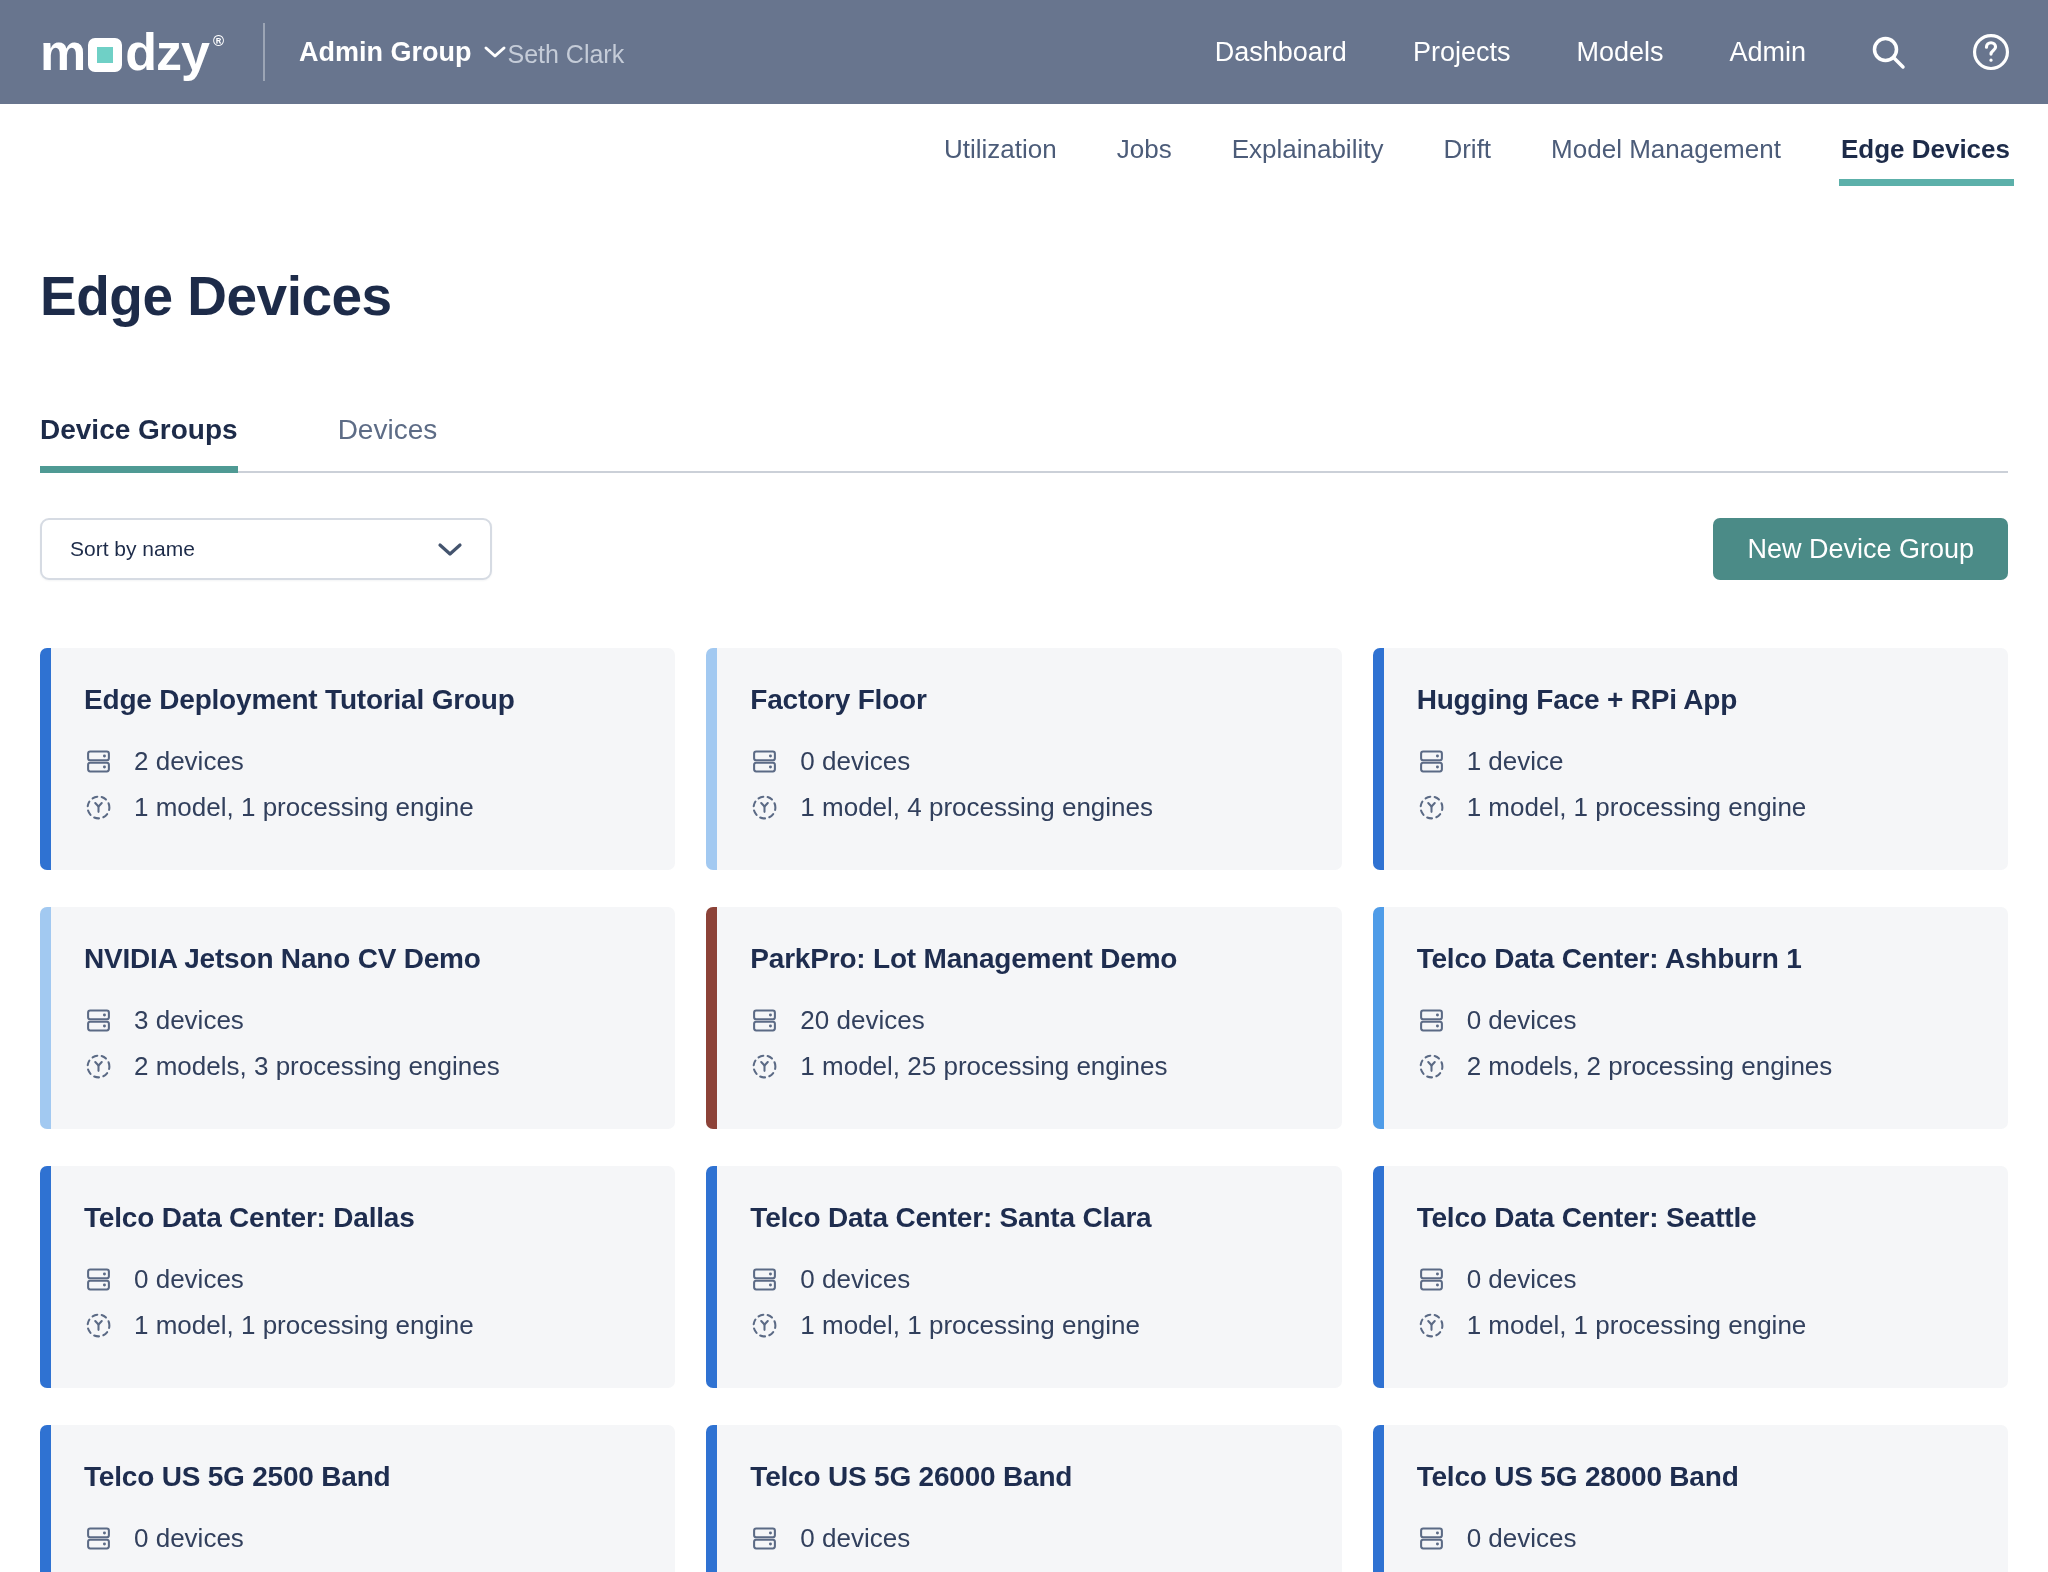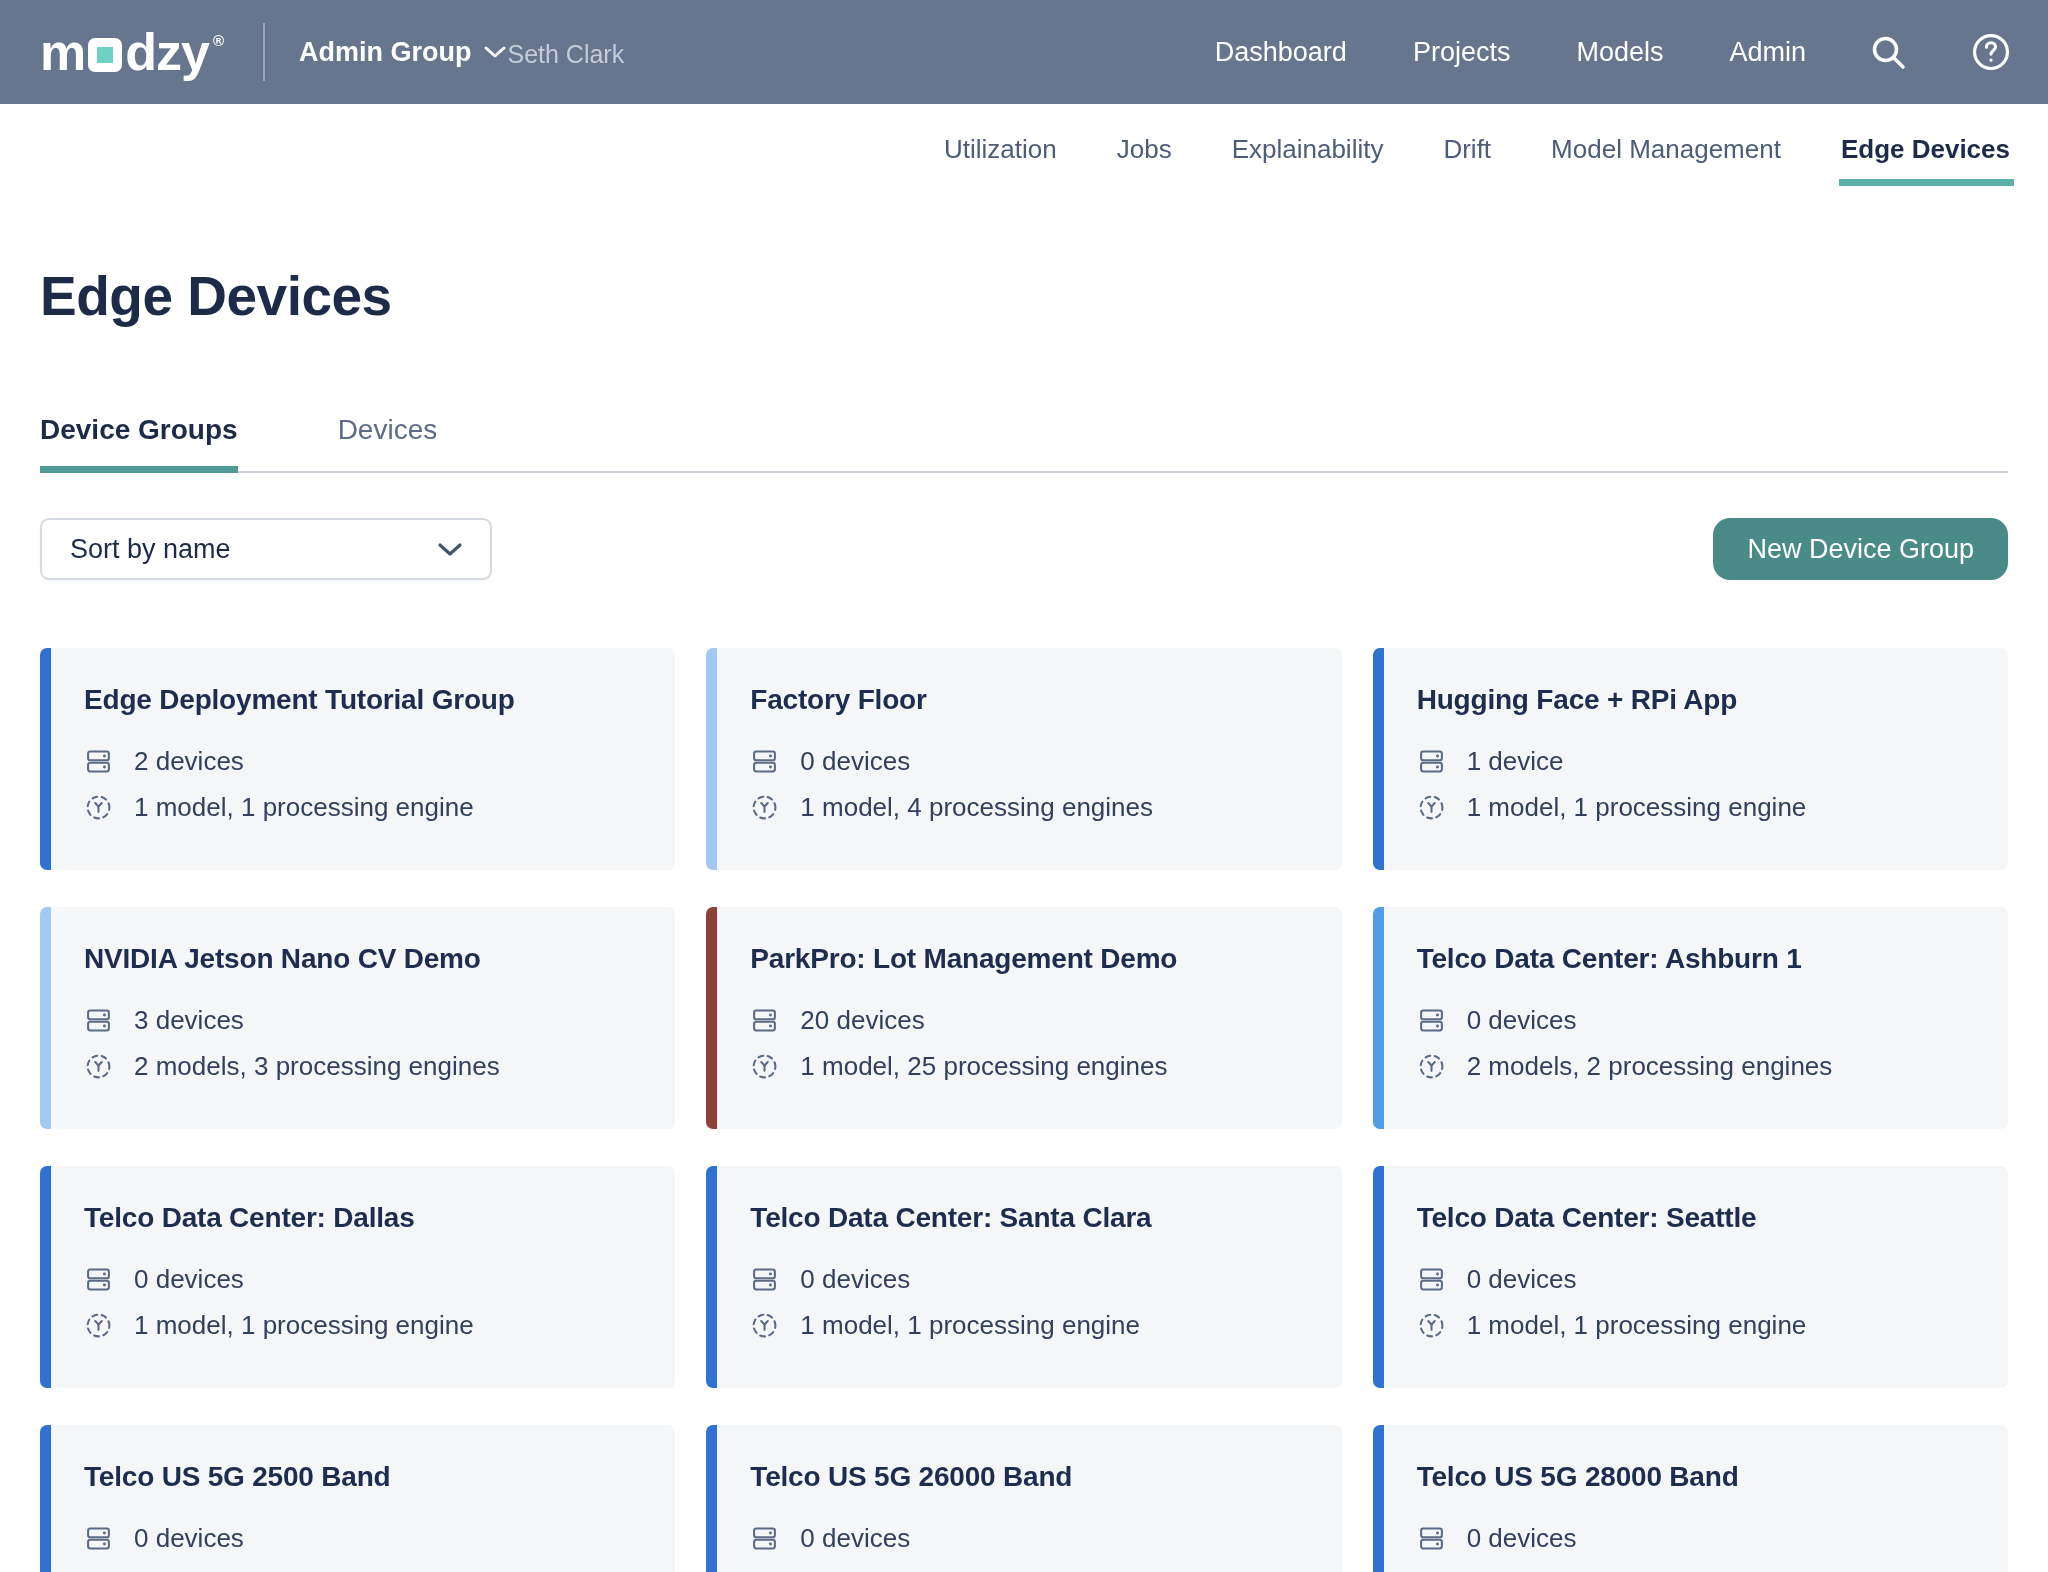--- a/index.html
+++ b/index.html
@@ -43,23 +43,23 @@
 
   .tabs { margin-top:86px; display:flex; gap:100px; border-bottom:2px solid #cbd0d8; }
   .tab { font-size:28px; padding-bottom:25px; position:relative; cursor:pointer; color:#5d6c86; }
   .tab.active { color:#1d2b49; font-weight:700; }
   .tab.active::after { content:""; position:absolute; left:0; right:0; bottom:-2px;
                        height:7px; background:#4f9a94; }
 
   .toolbar { margin-top:45px; display:flex; justify-content:space-between; align-items:center; }
   .sort-select { width:452px; height:62px; border:2px solid #d6dbe3; border-radius:9px;
                  background:#fff; display:flex; align-items:center; justify-content:space-between;
-                 padding:0 26px 0 28px; font-size:27px; color:#1d2b49; cursor:pointer;
+                 padding:0 26px 0 28px; font-size:21px; color:#1d2b49; cursor:pointer;
                  box-shadow:0 1px 2px rgba(20,30,60,.05); }
-  .btn-primary { height:62px; padding:12px 34px; background:#4b8b87; border:none; border-radius:17px;
+  .btn-primary { height:62px; padding:12px 34px; background:#4b8b87; border:none; border-radius:7px;
                  color:#fff; font-size:27px; font-family:inherit; cursor:pointer; }
 
   
   .grid { margin-top:68px; display:grid; grid-template-columns:repeat(3,1fr);
           column-gap:31px; row-gap:37px; }
   .card { position:relative; height:222px; background:#f5f6f8; border-radius:7px;
           overflow:hidden; cursor:pointer; }
   .card .accent { position:absolute; left:0; top:0; bottom:0; width:11px; }
   .card-body { padding:36px 28px 0 44px; }
   .card-title { font-size:28px; font-weight:600; color:#1e2d4f; letter-spacing:-.2px; }

